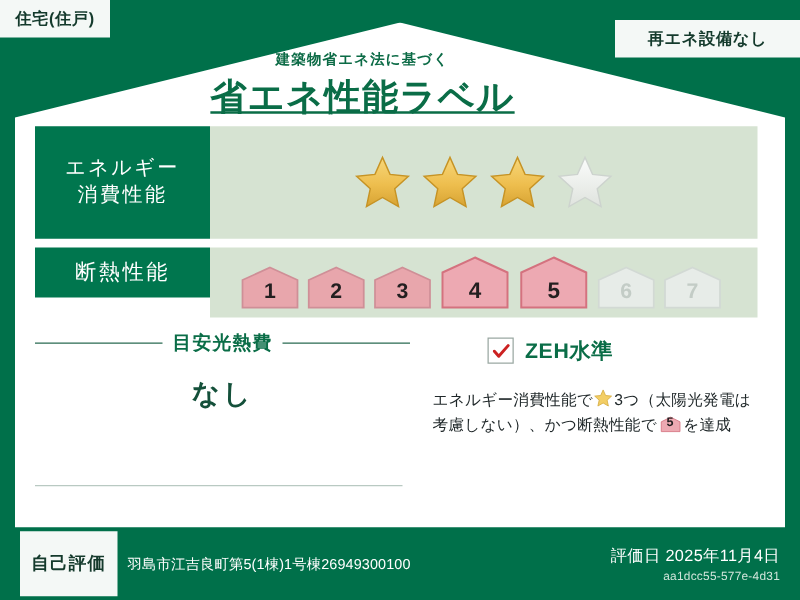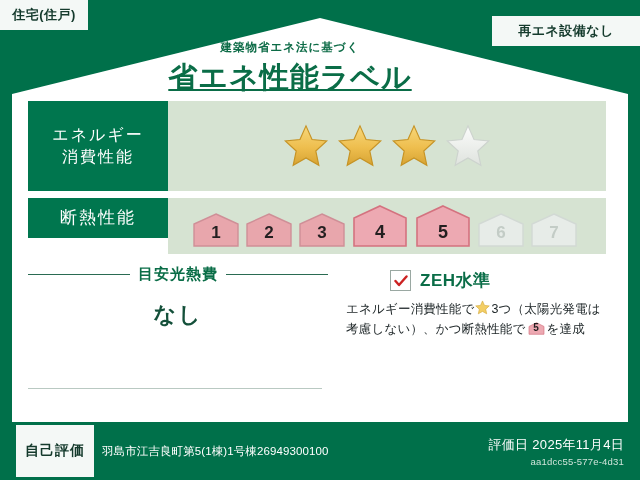--- a/index.html
+++ b/index.html
@@ -132,21 +132,21 @@
   #zeh-head{display:flex;align-items:center;gap:9px;margin-top:8px;padding-left:44px;}
   #zeh-check{
     width:19px;height:19px;
     border:1.5px solid #9aa8a2;
     background:#ffffff;
     display:flex;align-items:center;justify-content:center;
   }
   #zeh-check svg{display:block;}
   #zeh-title{font-size:17px;font-weight:bold;color:#0a6d47;letter-spacing:0.5px;}
   #zeh-desc{
-    margin-top:7px;
+    margin-top:18px;
     font-size:12.5px;
     color:#20282a;
     line-height:1.62;
     letter-spacing:0.2px;
   }
   .inline-star{
     display:inline-block;vertical-align:-2px;width:15px;height:15px;margin:0 1px;
   }
   .inline-grade{
     display:inline-block;vertical-align:-3px;

